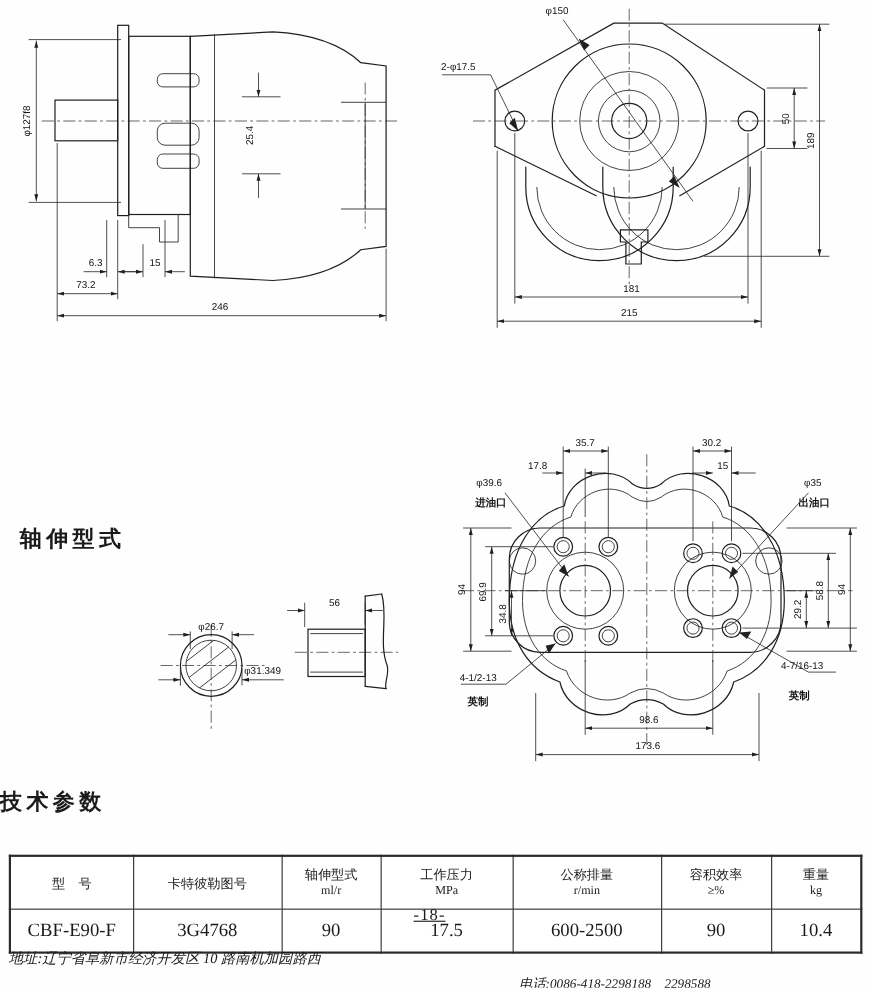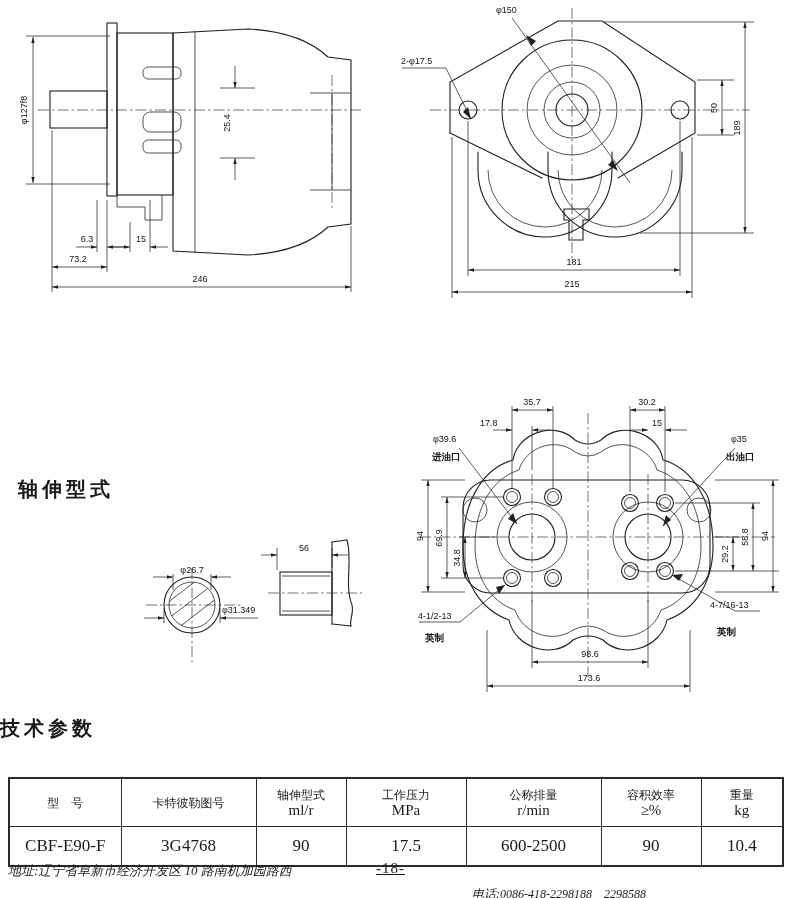--- a/index.html
+++ b/index.html
@@ -17,23 +17,23 @@
   .heading{position:absolute;font:bold 20px "Liberation Serif", serif;letter-spacing:4px;}
   .spline-params{position:absolute;left:46px;top:586px;font:bold 10.5px "Liberation Sans", sans-serif;
        line-height:17.5px;white-space:pre;}
   table.spec{position:absolute;left:8px;top:757px;width:774px;border-collapse:collapse;
        table-layout:fixed;background:#fff;margin-top:20px;}
   table.spec, table.spec td, table.spec th{border:1.4px solid #2b2b2f;}
   table.spec{border-width:2px;}
   table.spec th{height:47px;font-weight:normal;font-size:12px;padding:0;}
   table.spec td{height:36px;text-align:center;font-size:17px;}
   .h1{font-size:12px;line-height:16px;}
-  .h2{font-size:15px;line-height:15px;}
+  .h2{font-size:11px;line-height:15px;}
   .footer-address{position:absolute;left:8px;top:862px;font:italic 13px "Liberation Serif", serif;white-space:pre;}
-  .footer-page{position:absolute;left:376px;top:860px;font:15px "Liberation Serif", serif;letter-spacing:1px;text-decoration:underline;}
+  .footer-page{position:absolute;left:376px;top:824px;font:15px "Liberation Serif", serif;letter-spacing:1px;text-decoration:underline;}
   .footer-contact{position:absolute;left:472px;top:847px;font:italic 12px "Liberation Serif", serif;
        line-height:19px;white-space:pre;}
 </style>
 </head>
 <body>
 
 <div class="page">
 
   <svg style="left:10px;top:0px" width="372" height="300" viewBox="0 0 372 300">
     <defs>

